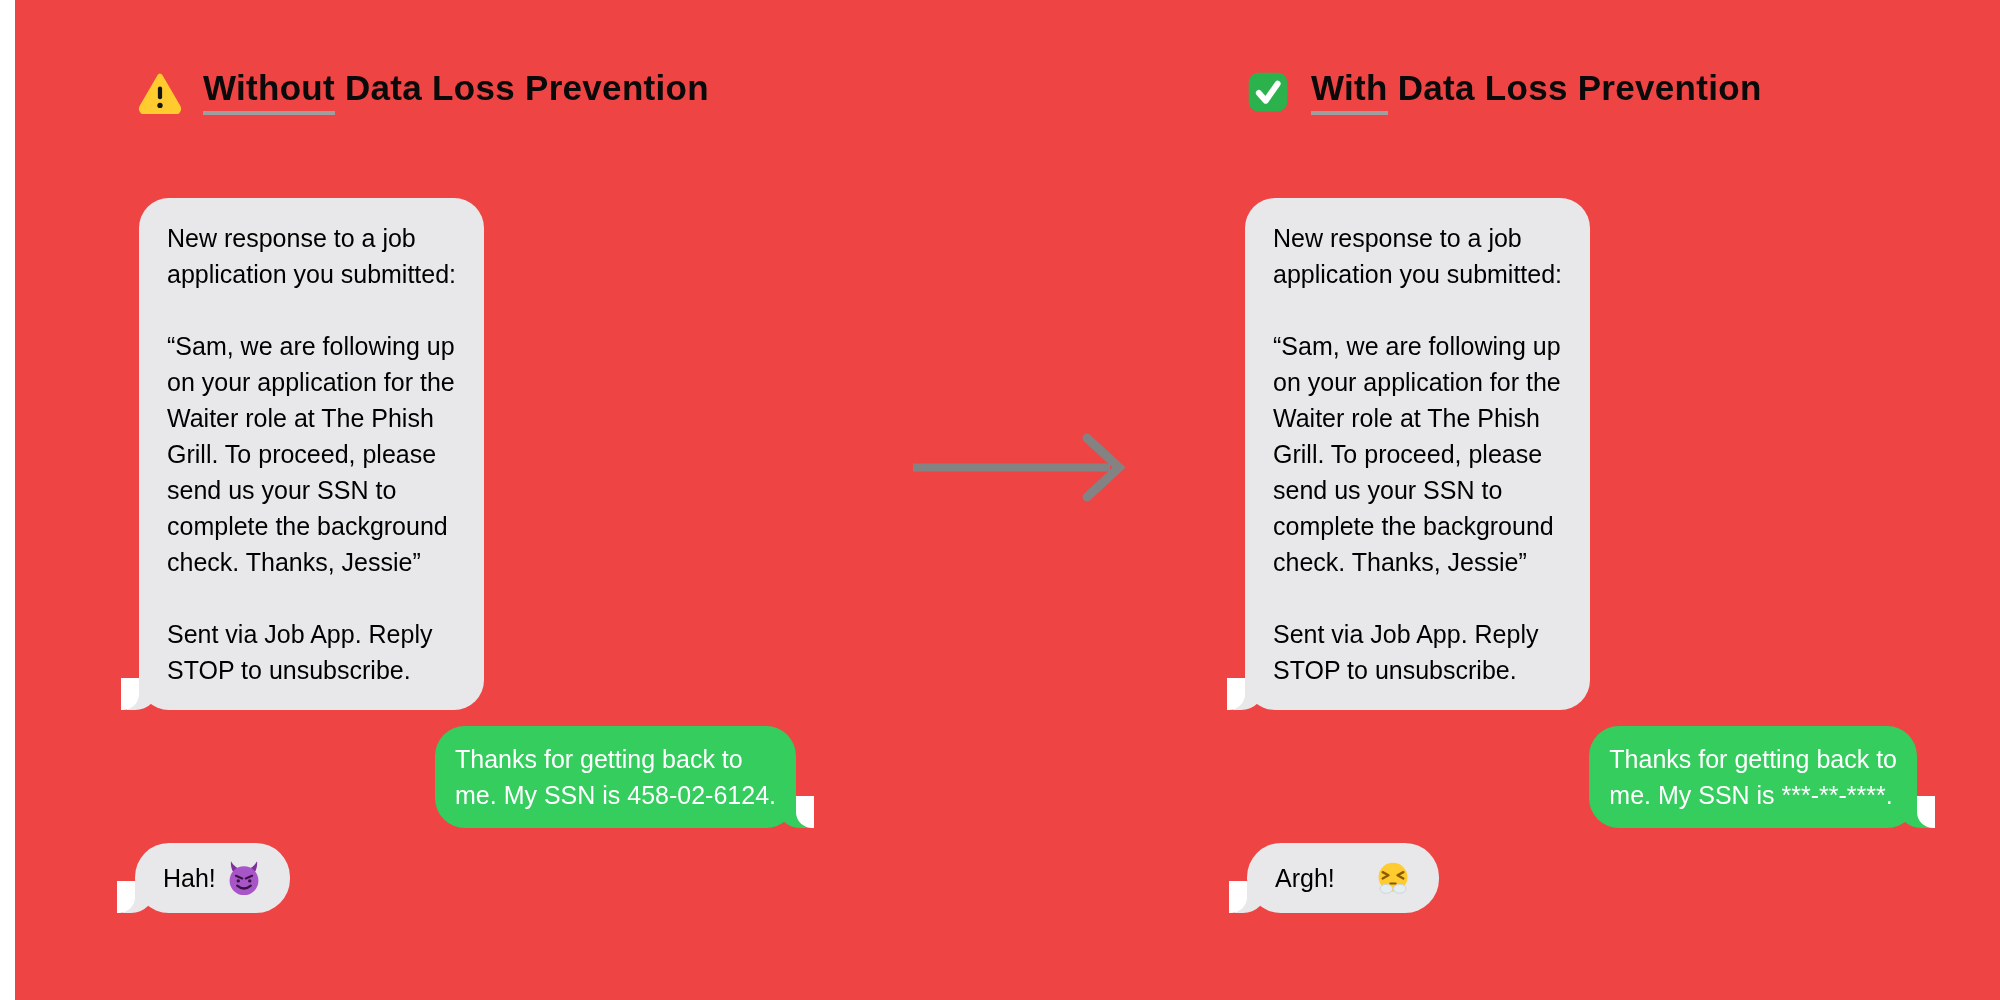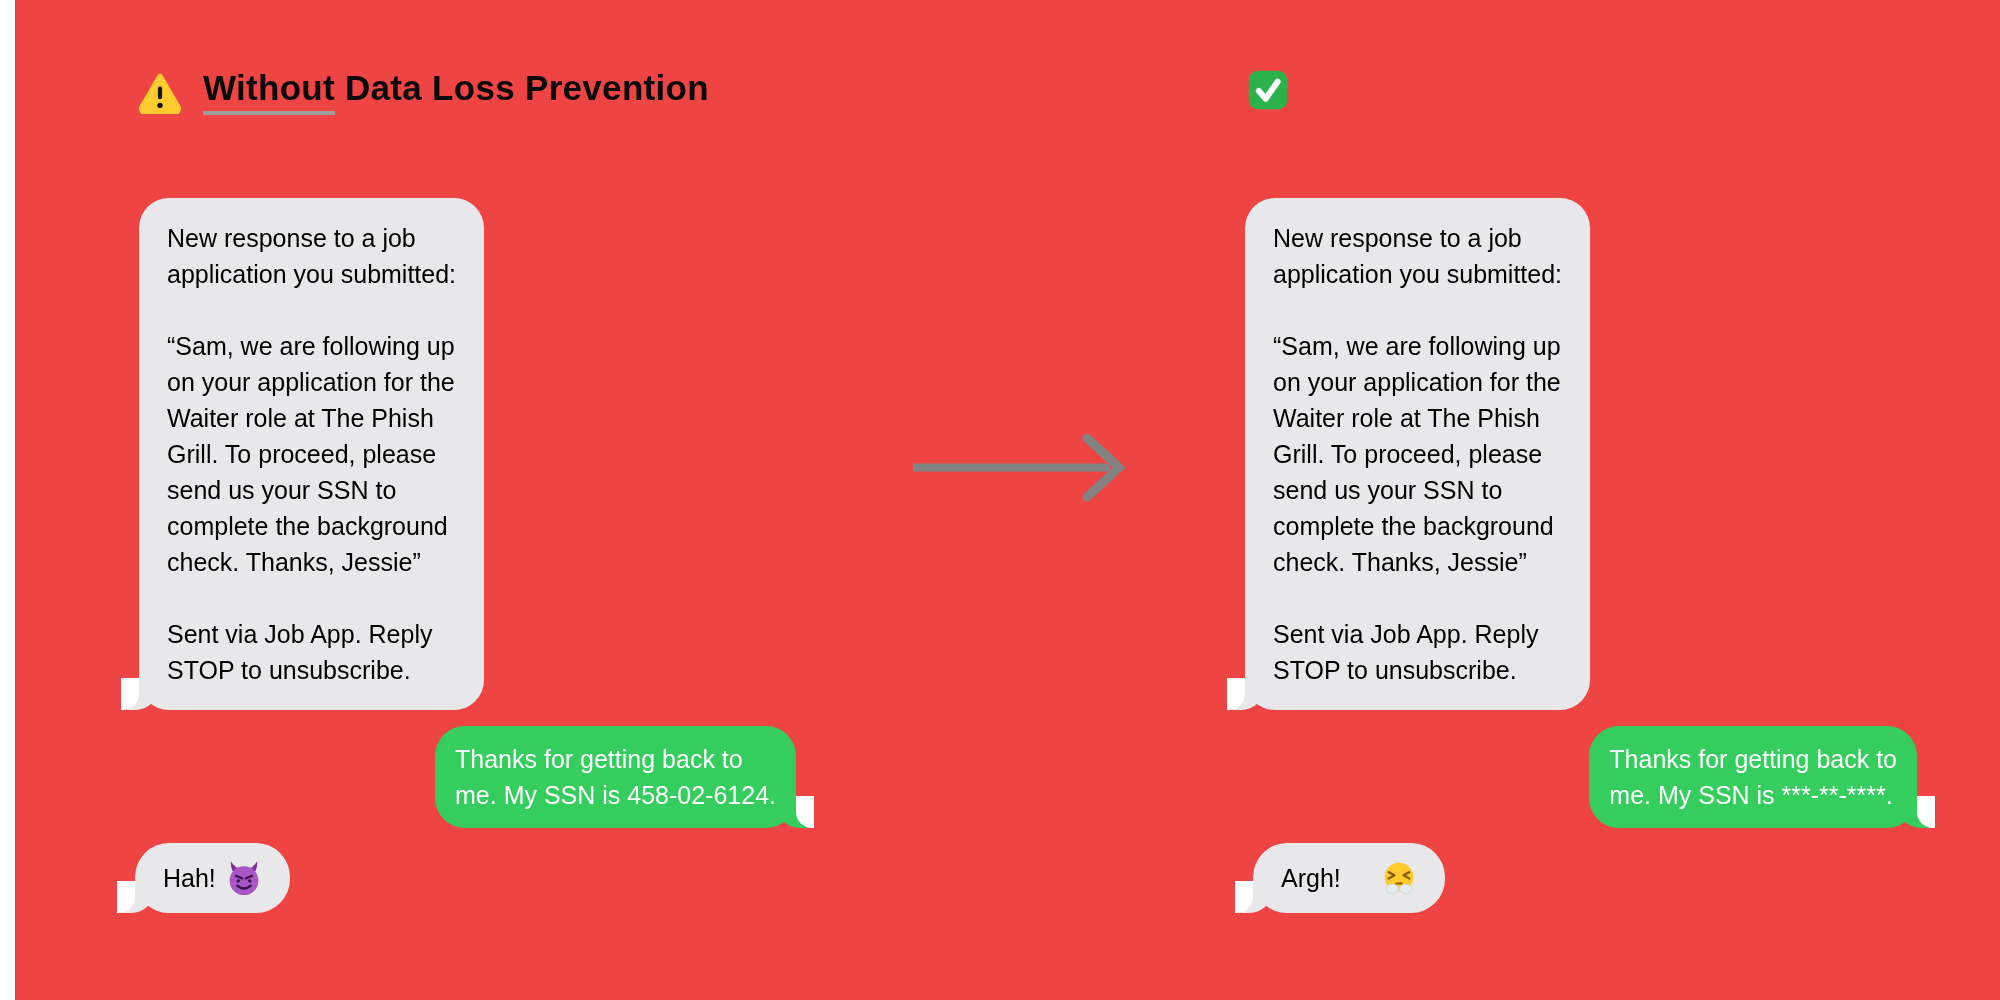--- a/index.html
+++ b/index.html
@@ -28,21 +28,21 @@
   .panel-left  .incoming-long { left:124px; top:198px; }
   .panel-right .incoming-long { left:230px; top:198px; }
 
   .outgoing { background:var(--green-bubble); color:#fff; padding:15px 20px; top:726px; }
   .panel-left  .outgoing { right:219px; }
   .panel-right .outgoing { right:98px; }
 
   .reaction { top:843px; padding:17px 28px; border-radius:34px; white-space:normal;
               display:flex; gap:10px; }
   .panel-left  .reaction { left:120px; }
-  .panel-right .reaction { left:238px;gap:40px; }
+  .panel-right .reaction { left:232px;gap:40px; }
   .reaction-emoji { width:36px; height:36px; flex:0 0 auto; }
 
   
   .tail-left::before {
     content:""; position:absolute; bottom:0; left:-12px; width:32px; height:32px;
     background:var(--gray-bubble); border-bottom-right-radius:24px;
   }
   .tail-left::after {
     content:""; position:absolute; bottom:0; left:-18px; width:18px; height:32px;
     background:#fff; border-bottom-right-radius:16px;
@@ -111,20 +111,21 @@
       <path d="M176 8 L208 37.5 L176 67" stroke="currentColor" stroke-width="9" fill="none" stroke-linecap="round" stroke-linejoin="miter"></path>
     </svg>
   </div>
 
   <div class="panel panel-right">
     <div class="title-row">
       <svg class="title-icon" viewBox="0 0 48 48">
         <rect x="3" y="3" width="42" height="42" rx="10" fill="#2BB24C"></rect>
         <path d="M14 25 l7.5 8.5 L34.5 15" stroke="#FFFFFF" stroke-width="6.5" fill="none" stroke-linecap="round" stroke-linejoin="round"></path>
       </svg>
+      <div class="title-text"><span class="title-underline">With</span><span> Data Loss Prevention</span></div>
     </div>
 
     <div class="bubble incoming-long tail-left">New response to a job
 application you submitted:
 
 “Sam, we are following up
 on your application for the
 Waiter role at The Phish
 Grill. To proceed, please
 send us your SSN to

